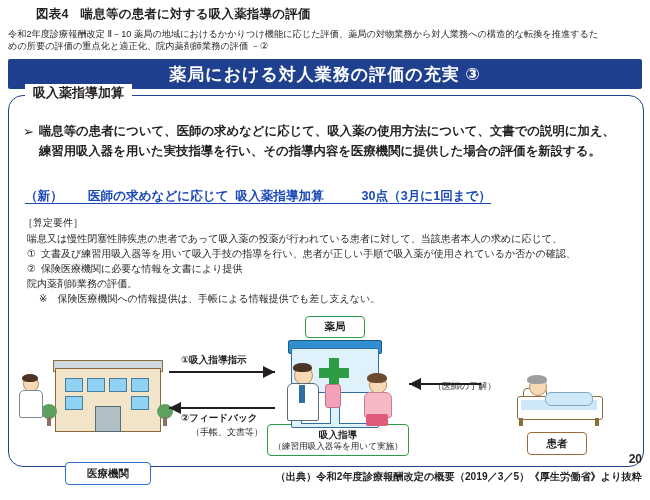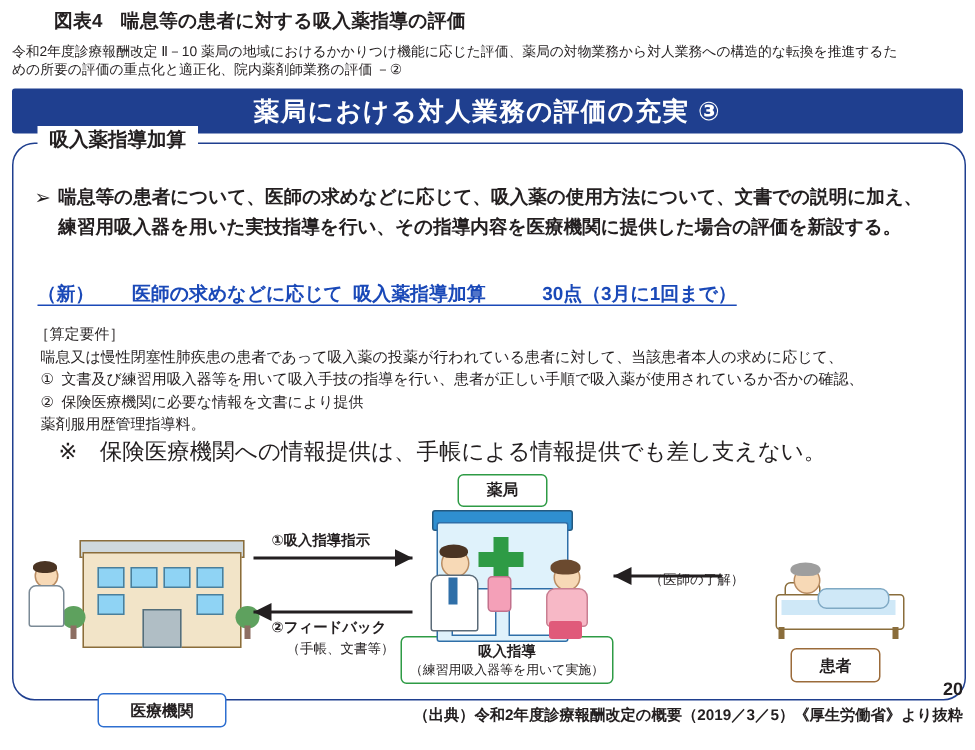--- a/index.html
+++ b/index.html
@@ -72,21 +72,21 @@
   }
   .calc-body{
     position:absolute;left:18px;top:135px;width:600px;
     font-size:10px;line-height:1.5;
   }
   .calc-body .ind{display:block;}
   .calc-body .item{display:flex;}
   .calc-body .item .mk{width:14px;flex:none;}
   .note{
     position:absolute;left:30px;top:196px;width:580px;
-    font-size:15px;
+    font-size:10px;
   }
 
   
   .illus{position:absolute;left:0;top:218px;width:634px;height:150px;}
 
   
   .lbl{
     position:absolute;
     border:1.4px solid #2e7d32;
     border-radius:4px;
@@ -221,21 +221,21 @@
     <div class="calc-body">
       <span class="ind">喘息又は慢性閉塞性肺疾患の患者であって吸入薬の投薬が行われている患者に対して、当該患者本人の求めに応じて、</span>
       <span class="item">
         <span class="mk">①</span>
         <span>文書及び練習用吸入器等を用いて吸入手技の指導を行い、患者が正しい手順で吸入薬が使用されているか否かの確認、</span>
       </span>
       <span class="item">
         <span class="mk">②</span>
         <span>保険医療機関に必要な情報を文書により提供</span>
       </span>
-      <span class="ind">薬剤服用歴管理指導料。</span>
+      <span class="ind">院内薬剤師業務の評価。</span>
     </div>
 
     <div class="note">※　保険医療機関への情報提供は、手帳による情報提供でも差し支えない。</div>
 
     <div class="illus">
 
       <div class="lbl green" id="lbl-pharmacy">薬局</div>
       <div class="lbl blue" id="lbl-clinic">医療機関</div>
       <div class="lbl brown" id="lbl-patient">患者</div>
       <div class="lbl green" id="lbl-inhale">

